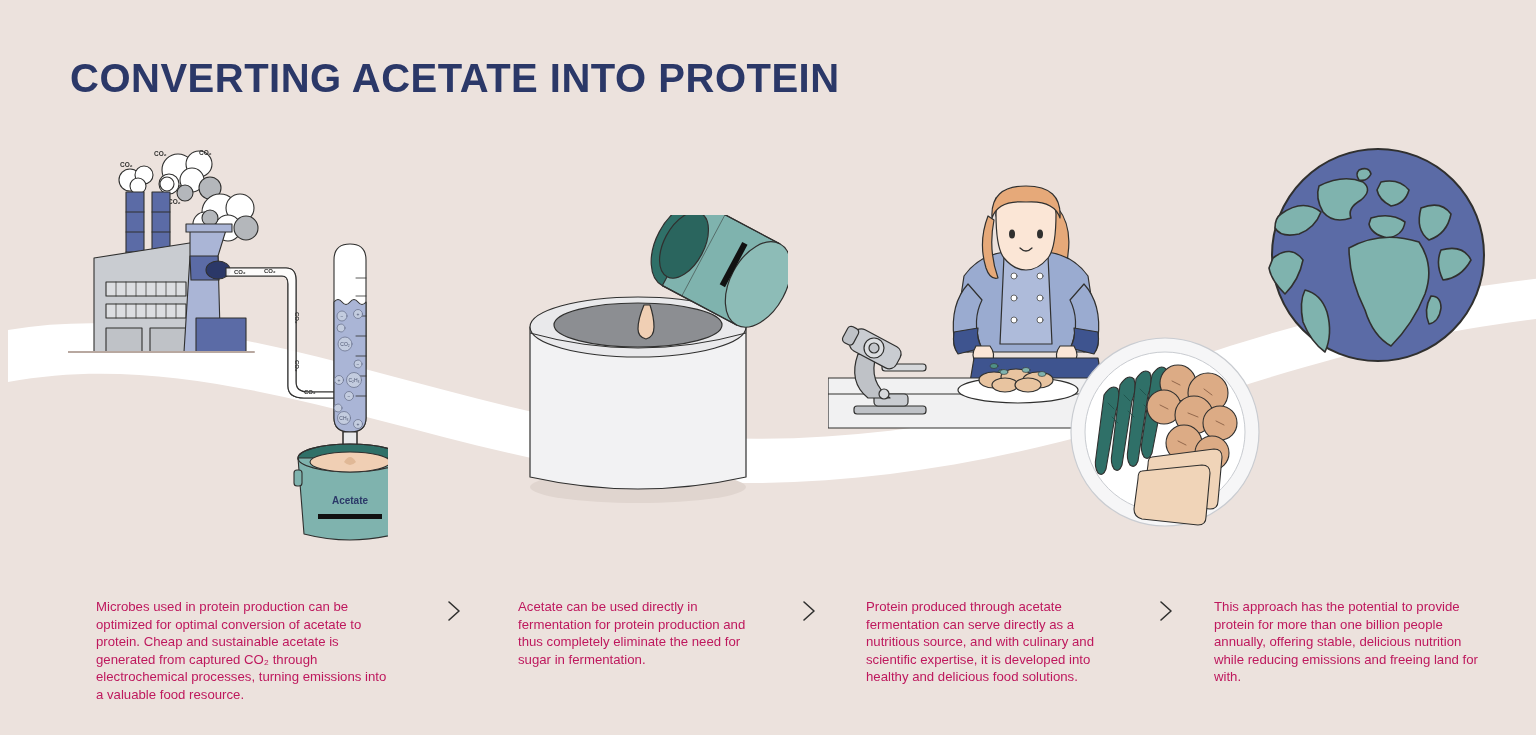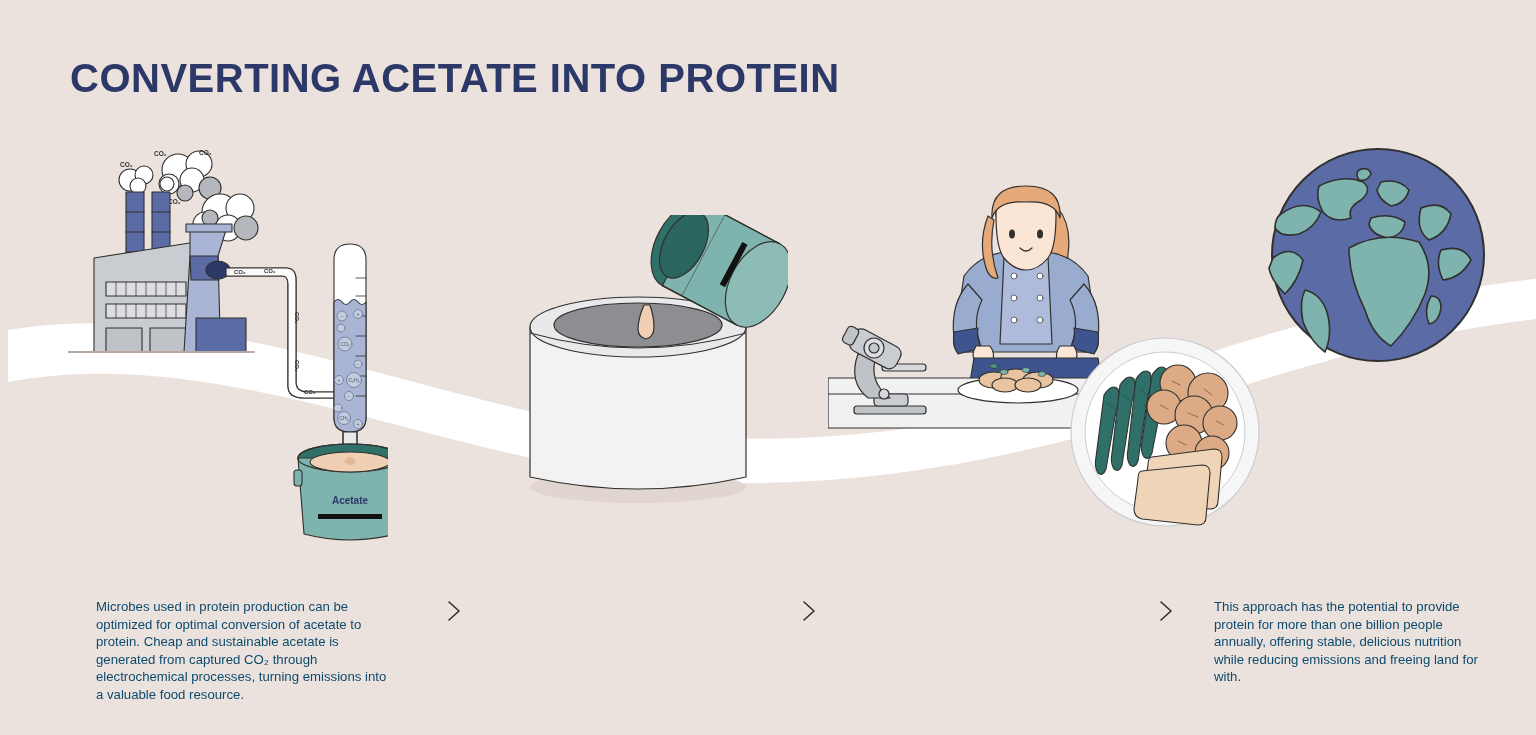--- a/index.html
+++ b/index.html
@@ -18,21 +18,21 @@
     white-space:nowrap;
   }
   .art{position:absolute;}
   #art-factory{left:60px;top:140px;width:320px;height:420px;}
   #art-tank{left:480px;top:215px;width:300px;height:300px;}
   #art-chef{left:820px;top:180px;width:300px;height:260px;}
   #art-plate{left:1060px;top:335px;width:195px;height:195px;}
   #art-globe{left:1255px;top:140px;width:230px;height:230px;}
   .caption{
     position:absolute;
-    font-size:13.2px;line-height:17.6px;color:#0c4a6e;
+    font-size:13.2px;line-height:17.6px;color:#be185d;
     font-family:"Liberation Sans", sans-serif;
   }
   #cap1{left:88px;top:598px;width:300px;}
   #cap2{left:510px;top:598px;width:236px;}
   #cap3{left:858px;top:598px;width:262px;}
   #cap4{left:1206px;top:598px;width:266px;}
   .chev{position:absolute;width:24px;height:30px;}
   #chev1{left:434px;top:596px;}
   #chev2{left:789px;top:596px;}
   #chev3{left:1146px;top:596px;}
@@ -346,20 +346,22 @@
       <path d="M158,68 q20,-8 30,6 q-4,20 -22,26 q-14,-10 -8,-32 Z"></path>
       <path d="M178,110 q22,-6 30,10 q-10,18 -28,20 q-8,-16 -2,-30 Z"></path>
 
       <path d="M168,156 q10,0 10,12 q-2,14 -12,16 q-6,-14 2,-28 Z"></path>
 
       <path d="M96,30 q10,-4 12,4 q-4,8 -12,6 q-4,-6 0,-10 Z"></path>
     </g>
   </svg>
 
   <div class="caption" id="cap1">Microbes used in protein production can be optimized for optimal conversion of acetate to protein. Cheap and sustainable acetate is generated from captured CO₂ through electrochemical processes, turning emissions into a valuable food resource.</div>
+  <div class="caption" id="cap2">Acetate can be used directly in fermentation for protein production and thus completely eliminate the need for sugar in fermentation.</div>
+  <div class="caption" id="cap3">Protein produced through acetate fermentation can serve directly as a nutritious source, and with culinary and scientific expertise, it is developed into healthy and delicious food solutions.</div>
   <div class="caption" id="cap4">This approach has the potential to provide protein for more than one billion people annually, offering stable, delicious nutrition while reducing emissions and freeing land for with.</div>
 
   <div class="chev" id="chev1">
     <svg width="24" height="30" viewBox="0 0 24 30">
         <path d="M7,6 L17,15 L7,24" fill="none" stroke="#30302f" stroke-width="1.6" stroke-linecap="round" stroke-linejoin="round"></path>
       </svg>
   </div>
   <div class="chev" id="chev2">
     <svg width="24" height="30" viewBox="0 0 24 30">
         <path d="M7,6 L17,15 L7,24" fill="none" stroke="#30302f" stroke-width="1.6" stroke-linecap="round" stroke-linejoin="round"></path>

